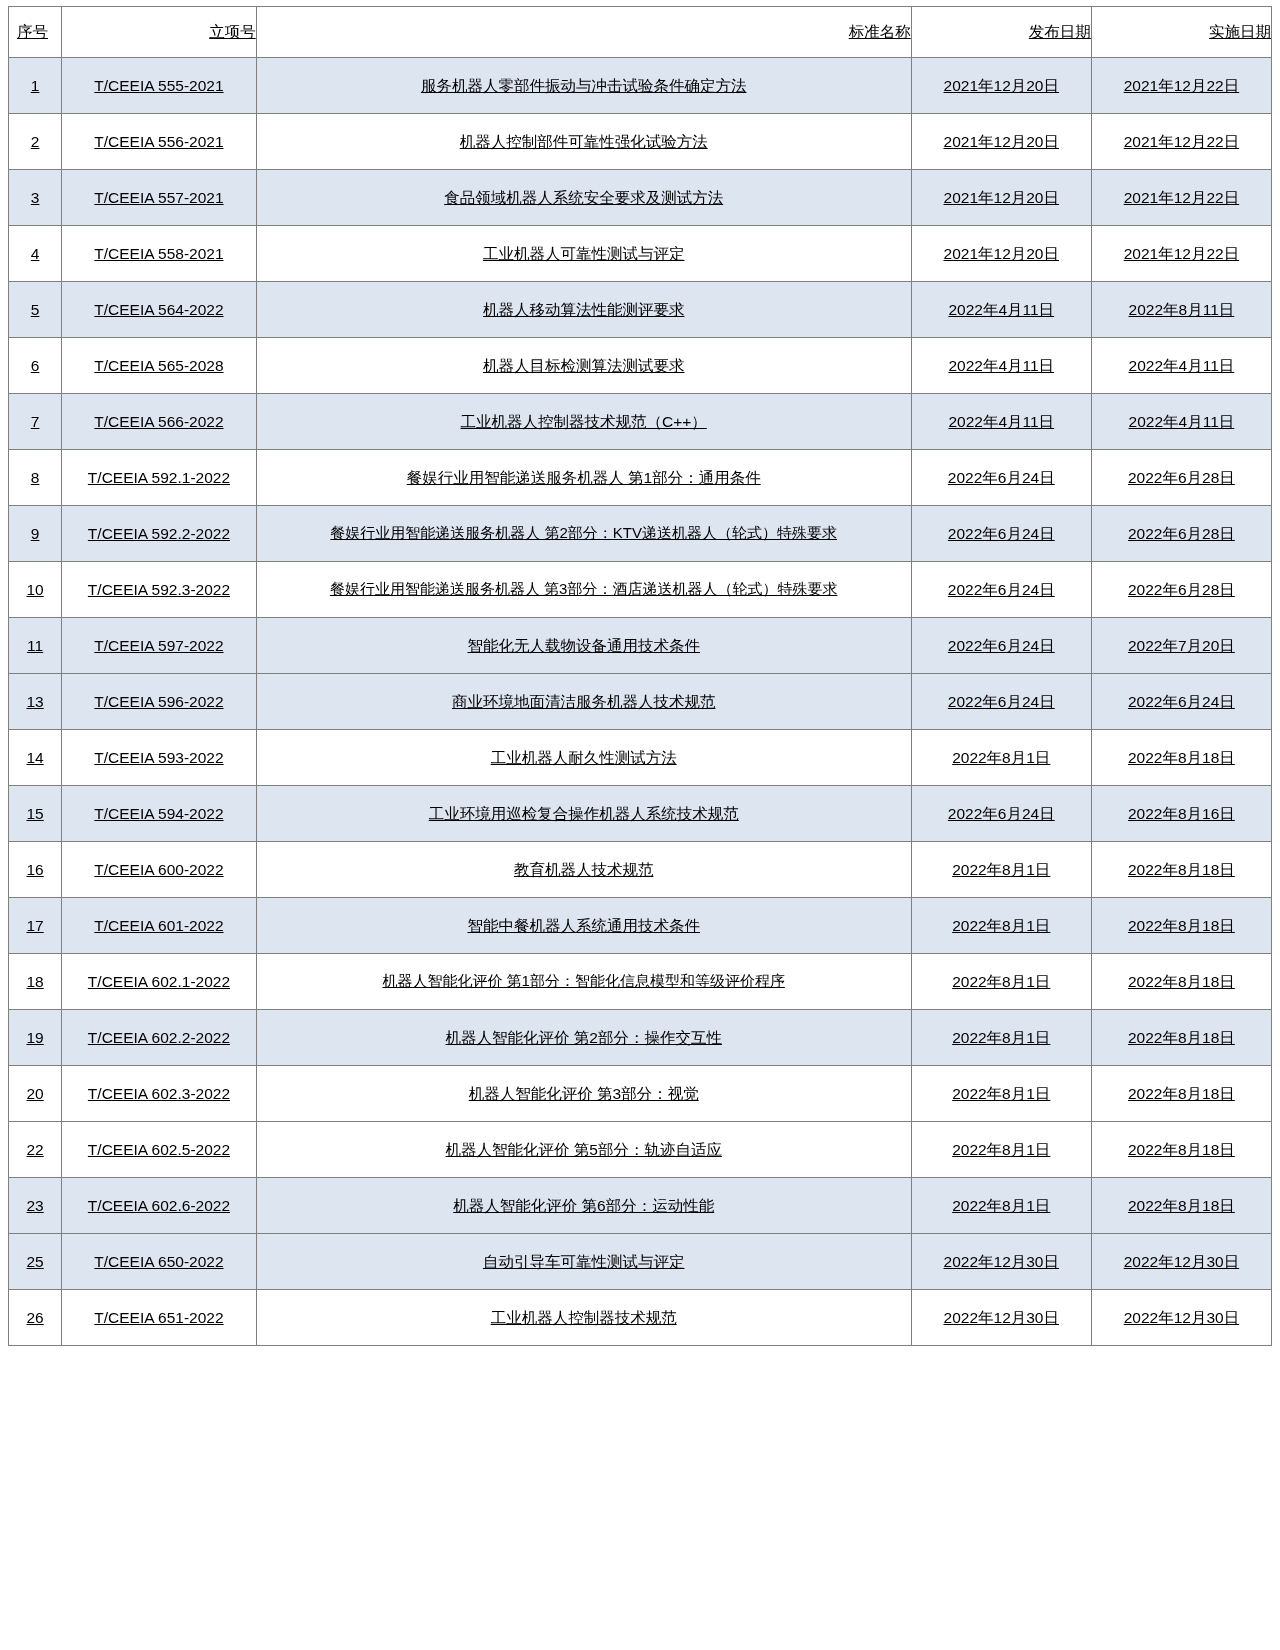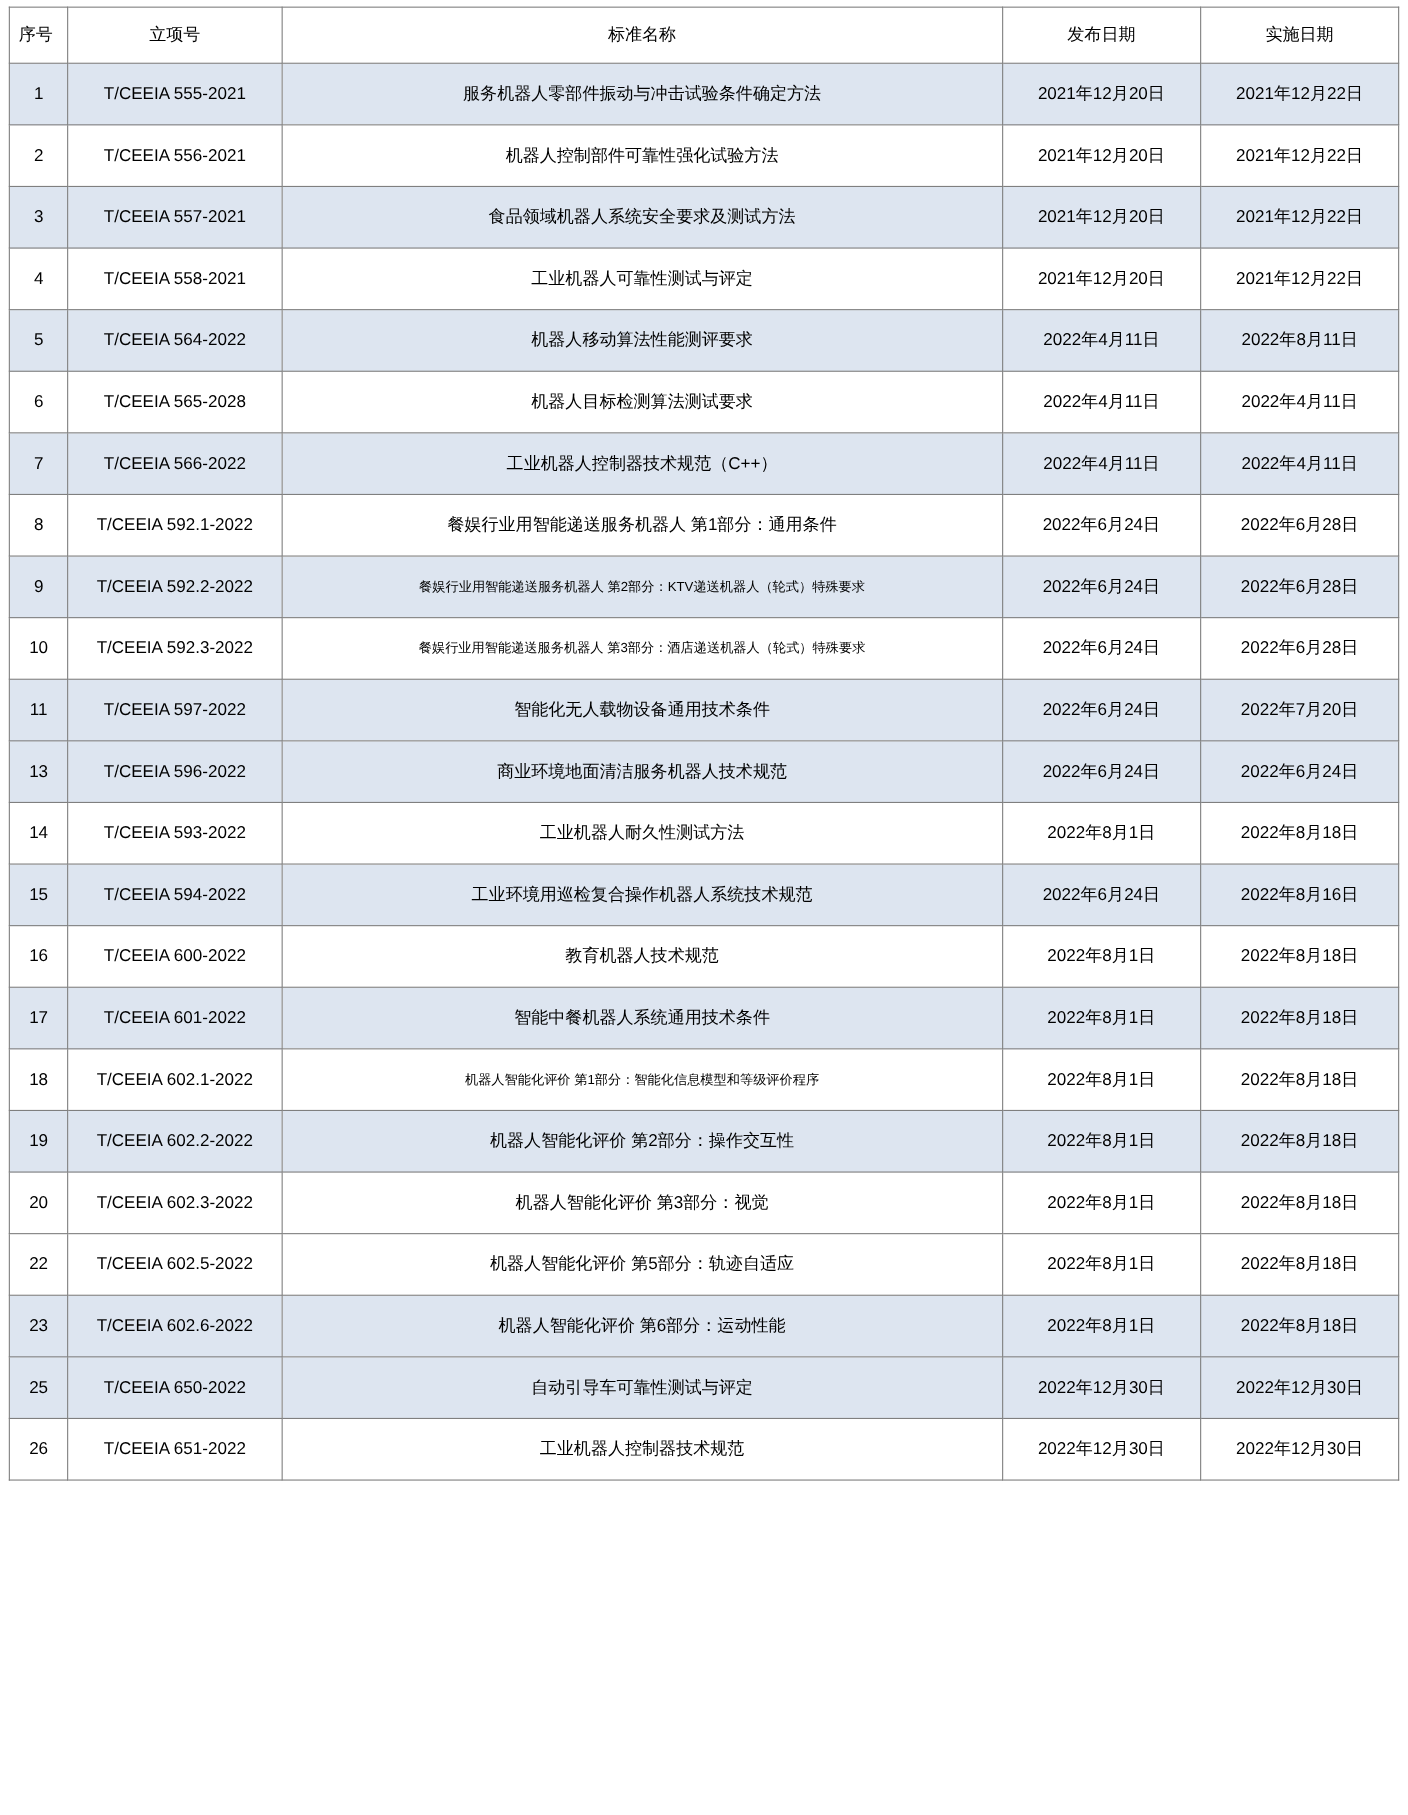--- a/index.html
+++ b/index.html
@@ -10,20 +10,21 @@
   body {
     width: 1280px;
     height: 1650px;
     font-family: "Liberation Sans", sans-serif;
     color: #000000;
   }
   .table-wrap {
     padding: 6px 8px 0 8px;
     box-sizing: border-box;
     width: 1280px;
+    text-decoration: underline;
   }
   table.standards-table {
     border-collapse: collapse;
     table-layout: fixed;
     width: 1264px;
     font-size: 15.5px;
   }
   table.standards-table col.c-seq    { width: 52px; }
   table.standards-table col.c-code   { width: 190px; }
   table.standards-table col.c-name   { width: 640px; }
@@ -37,41 +38,42 @@
     height: 55px;
     text-align: center;
     vertical-align: middle;
     line-height: 1.25;
     font-weight: normal;
   }
   table.standards-table thead th {
     height: 50px;
     background: #ffffff;
     font-size: 15.5px;
+    text-align: right;
   }
   table.standards-table thead th.h-seq {
     text-align: left;
     padding-left: 8px;
   }
   table.standards-table tbody tr.shade td {
     background: #dde5f0;
   }
   table.standards-table tbody tr.plain td {
     background: #ffffff;
   }
   td.cell-name {
     padding: 0 6px;
     white-space: nowrap;
     overflow: hidden;
   }
   td.cell-code, td.cell-seq, td.cell-date {
     white-space: nowrap;
   }
   .name-small {
-    font-size: 12px;
+    font-size: 15px;
   }
 </style>
 </head>
 <body>
 
 <div class="table-wrap">
   <table class="standards-table">
     <colgroup>
       <col class="c-seq">
       <col class="c-code">

